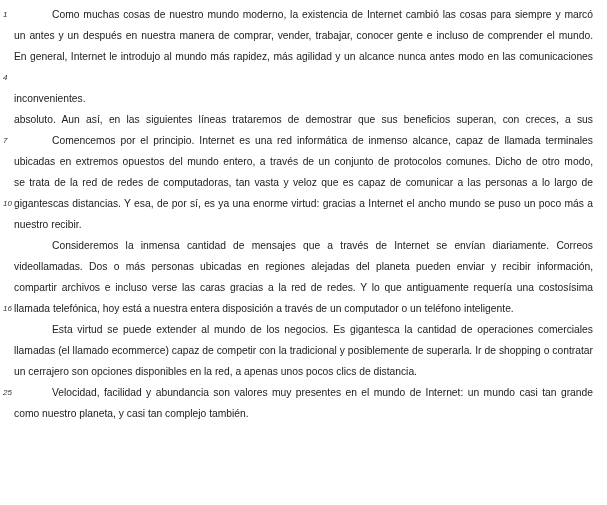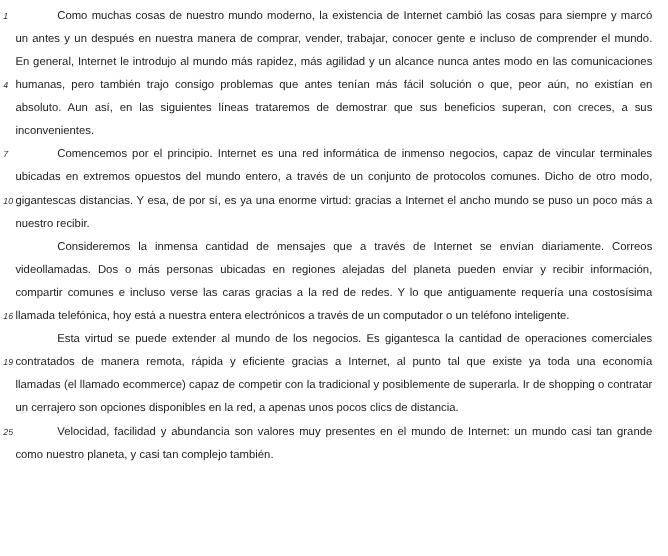--- a/index.html
+++ b/index.html
@@ -58,39 +58,39 @@
 </style>
 </head>
 <body>
 
 <div class="page">
   <div>
       <div class="paragraph">
         <div class="line indent"><span class="line-number">1</span><span>Como muchas cosas de nuestro mundo moderno, la existencia de Internet cambió las cosas para siempre y marcó</span></div>
         <div class="line"><span>un antes y un después en nuestra manera de comprar, vender, trabajar, conocer gente e incluso de comprender el mundo.</span></div>
         <div class="line"><span>En general, Internet le introdujo al mundo más rapidez, más agilidad y un alcance nunca antes modo en las comunicaciones</span></div>
-        <div class="line"><span class="line-number">4</span><span>humanas, pero también trajo consigo problemas que antes tenían más fácil solución o que, peor aún, no existían en</span></div>
+        <div class="line"><span class="line-number">4</span></div>
+        <div class="line last"><span>inconvenientes.</span></div>
         <div class="line"><span>absoluto. Aun así, en las siguientes líneas trataremos de demostrar que sus beneficios superan, con creces, a sus</span></div>
-        <div class="line last"><span>inconvenientes.</span></div>
       </div>
       <div class="paragraph">
-        <div class="line indent"><span class="line-number">7</span><span>Comencemos por el principio. Internet es una red informática de inmenso negocios, capaz de vincular terminales</span></div>
+        <div class="line indent"><span class="line-number">7</span><span>Comencemos por el principio. Internet es una red informática de inmenso alcance, capaz de llamada terminales</span></div>
         <div class="line"><span>ubicadas en extremos opuestos del mundo entero, a través de un conjunto de protocolos comunes. Dicho de otro modo,</span></div>
+        <div class="line"><span>se trata de la red de redes de computadoras, tan vasta y veloz que es capaz de comunicar a las personas a lo largo de</span></div>
         <div class="line"><span class="line-number">10</span><span>gigantescas distancias. Y esa, de por sí, es ya una enorme virtud: gracias a Internet el ancho mundo se puso un poco más a</span></div>
         <div class="line last"><span>nuestro recibir.</span></div>
       </div>
       <div class="paragraph">
         <div class="line indent"><span>Consideremos la inmensa cantidad de mensajes que a través de Internet se envían diariamente. Correos</span></div>
         <div class="line"><span>videollamadas. Dos o más personas ubicadas en regiones alejadas del planeta pueden enviar y recibir información,</span></div>
-        <div class="line"><span>compartir comunes e incluso verse las caras gracias a la red de redes. Y lo que antiguamente requería una costosísima</span></div>
-        <div class="line last"><span class="line-number">16</span><span>llamada telefónica, hoy está a nuestra entera electrónicos a través de un computador o un teléfono inteligente.</span></div>
+        <div class="line"><span>compartir archivos e incluso verse las caras gracias a la red de redes. Y lo que antiguamente requería una costosísima</span></div>
+        <div class="line last"><span class="line-number">16</span><span>llamada telefónica, hoy está a nuestra entera disposición a través de un computador o un teléfono inteligente.</span></div>
       </div>
       <div class="paragraph">
         <div class="line indent"><span>Esta virtud se puede extender al mundo de los negocios. Es gigantesca la cantidad de operaciones comerciales</span></div>
-        <div class="line"><span class="line-number">19</span><span>contratados de manera remota, rápida y eficiente gracias a Internet, al punto tal que existe ya toda una economía</span></div>
         <div class="line"><span><span>llamadas (el llamado </span><span class="em">ecommerce</span><span>) capaz de competir con la tradicional y posiblemente de superarla. Ir de shopping o contratar</span></span></div>
         <div class="line last"><span>un cerrajero son opciones disponibles en la red, a apenas unos pocos clics de distancia.</span></div>
       </div>
       <div class="paragraph">
         <div class="line indent"><span class="line-number">25</span><span>Velocidad, facilidad y abundancia son valores muy presentes en el mundo de Internet: un mundo casi tan grande</span></div>
         <div class="line last"><span>como nuestro planeta, y casi tan complejo también.</span></div>
       </div>
     </div>
 </div>
 

